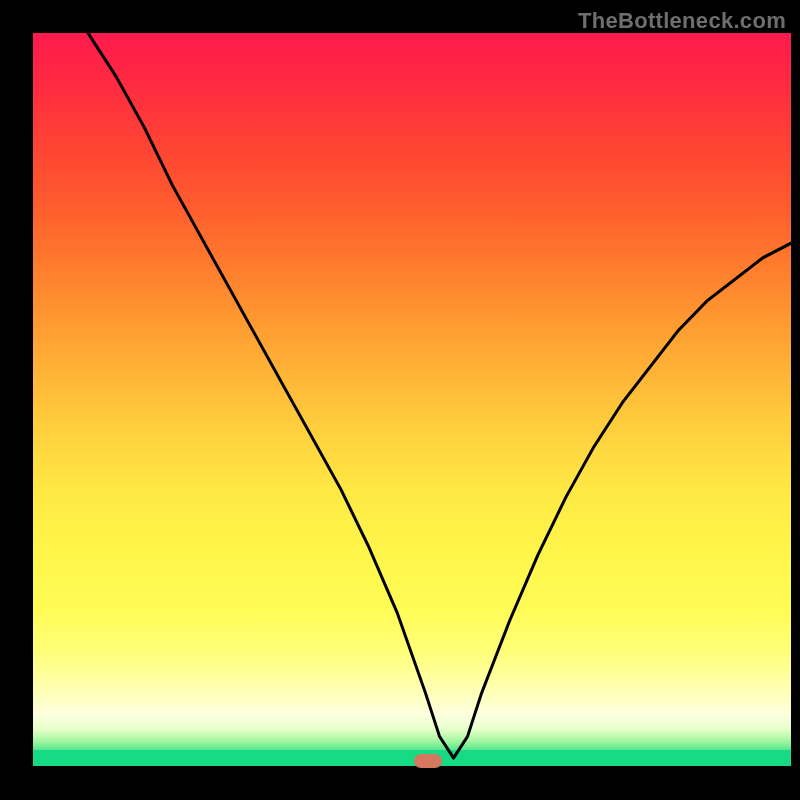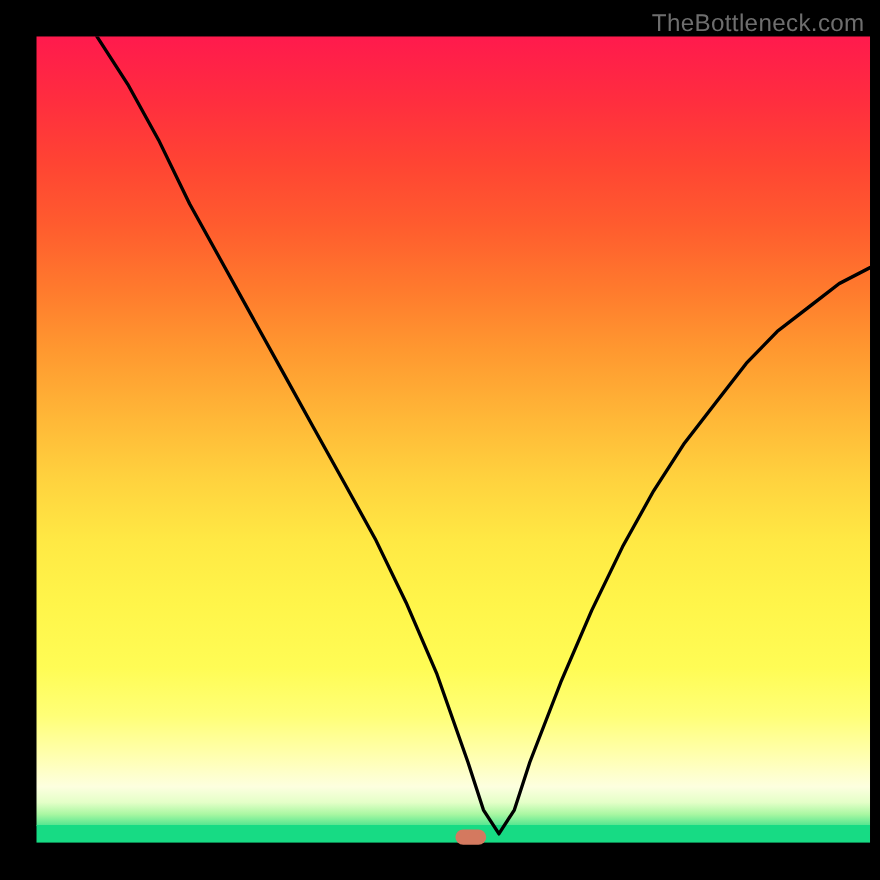--- a/index.html
+++ b/index.html
@@ -60,21 +60,21 @@
     height: 16px;
     background: #17db84;
   }
   
   .credit {
     position: absolute;
     top: 8px;
     right: 14px;
     color: #6e6e6e;
     font-size: 22px;
-    font-weight: 400;
+    font-weight: 700;
     letter-spacing: 0.3px;
   }
   .curve-svg {
     position: absolute;
     left: 0;
     top: 0;
     width: 758px;
     height: 758px;
   }
   .marker {

